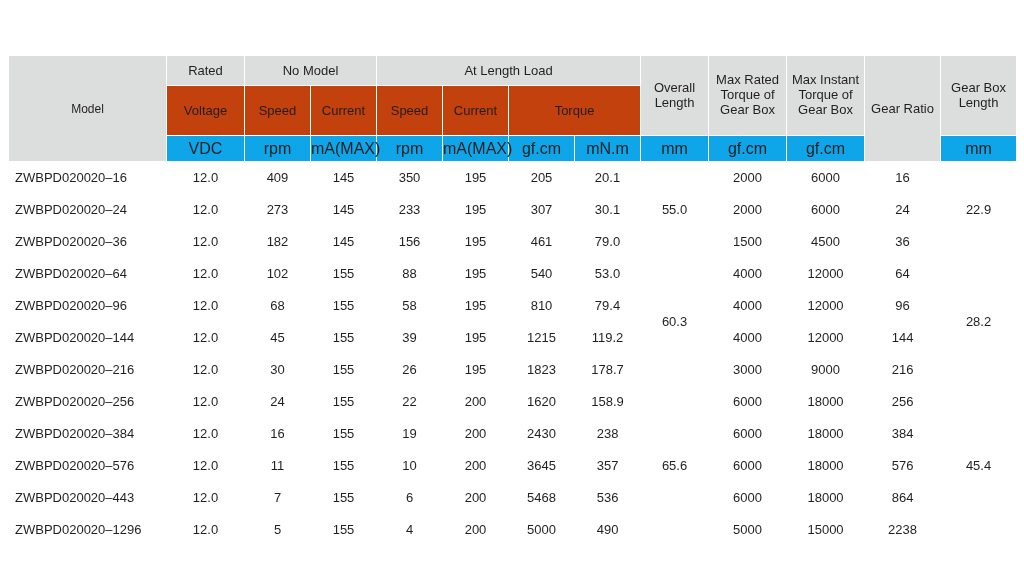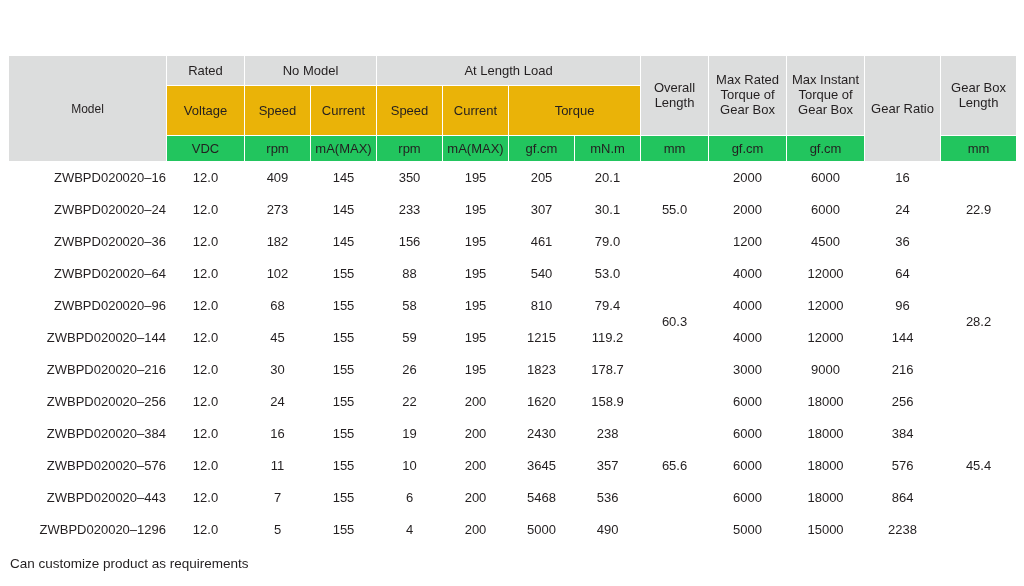--- a/index.html
+++ b/index.html
@@ -47,27 +47,27 @@
     vertical-align: middle;
     padding: 0;
     font-weight: 400;
   }
   
   .hdr-grey {
     background: #dcdddd;
     color: #231f20;
   }
   .hdr-blue {
-    background: #eab308;
+    background: #c2410c;
     color: #231f20;
   }
   .hdr-unit {
-    background: #22c55e;
-    color: #231f20;
-    font-size: 13px;
+    background: #0ea5e9;
+    color: #231f20;
+    font-size: 16px;
   }
   .model-cell {
     background: #dcdddd;
     font-weight: bold;
     font-size: 12px;
   }
   .hdr-top {
     height: 30px;
     font-size: 13px;
   }
@@ -80,21 +80,21 @@
     font-size: 12px;
   }
   .data-row td {
     height: 31px;
     background: #ffffff;
     border: 1px solid #9fa0a0;
     font-size: 13px;
     color: #231f20;
   }
   .data-row td.model {
-    text-align: right;
+    text-align: left;
     padding-left: 6px;
     font-size: 13px;
   }
   .group-cell {
     background: #ffffff;
     border: 1px solid #9fa0a0;
     font-size: 13px;
   }
   .footnote {
     position: absolute;
@@ -217,21 +217,21 @@
         </tr>
         <tr class="data-row">
           <td class="model">ZWBPD020020–36</td>
           <td>12.0</td>
           <td>182</td>
           <td>145</td>
           <td>156</td>
           <td>195</td>
           <td>461</td>
           <td>79.0</td>
-          <td>1200</td>
+          <td>1500</td>
           <td>4500</td>
           <td>36</td>
         </tr>
 
         <tr class="data-row">
           <td class="model">ZWBPD020020–64</td>
           <td>12.0</td>
           <td>102</td>
           <td>155</td>
           <td>88</td>
@@ -255,21 +255,21 @@
           <td>79.4</td>
           <td>4000</td>
           <td>12000</td>
           <td>96</td>
         </tr>
         <tr class="data-row">
           <td class="model">ZWBPD020020–144</td>
           <td>12.0</td>
           <td>45</td>
           <td>155</td>
-          <td>59</td>
+          <td>39</td>
           <td>195</td>
           <td>1215</td>
           <td>119.2</td>
           <td>4000</td>
           <td>12000</td>
           <td>144</td>
         </tr>
         <tr class="data-row">
           <td class="model">ZWBPD020020–216</td>
           <td>12.0</td>
@@ -348,15 +348,14 @@
           <td>5000</td>
           <td>490</td>
           <td>5000</td>
           <td>15000</td>
           <td>2238</td>
         </tr>
       </tbody>
     </table>
   </div>
 
-  <div class="footnote">Can customize product as requirements</div>
 
 </div>
 
 </body></html>

